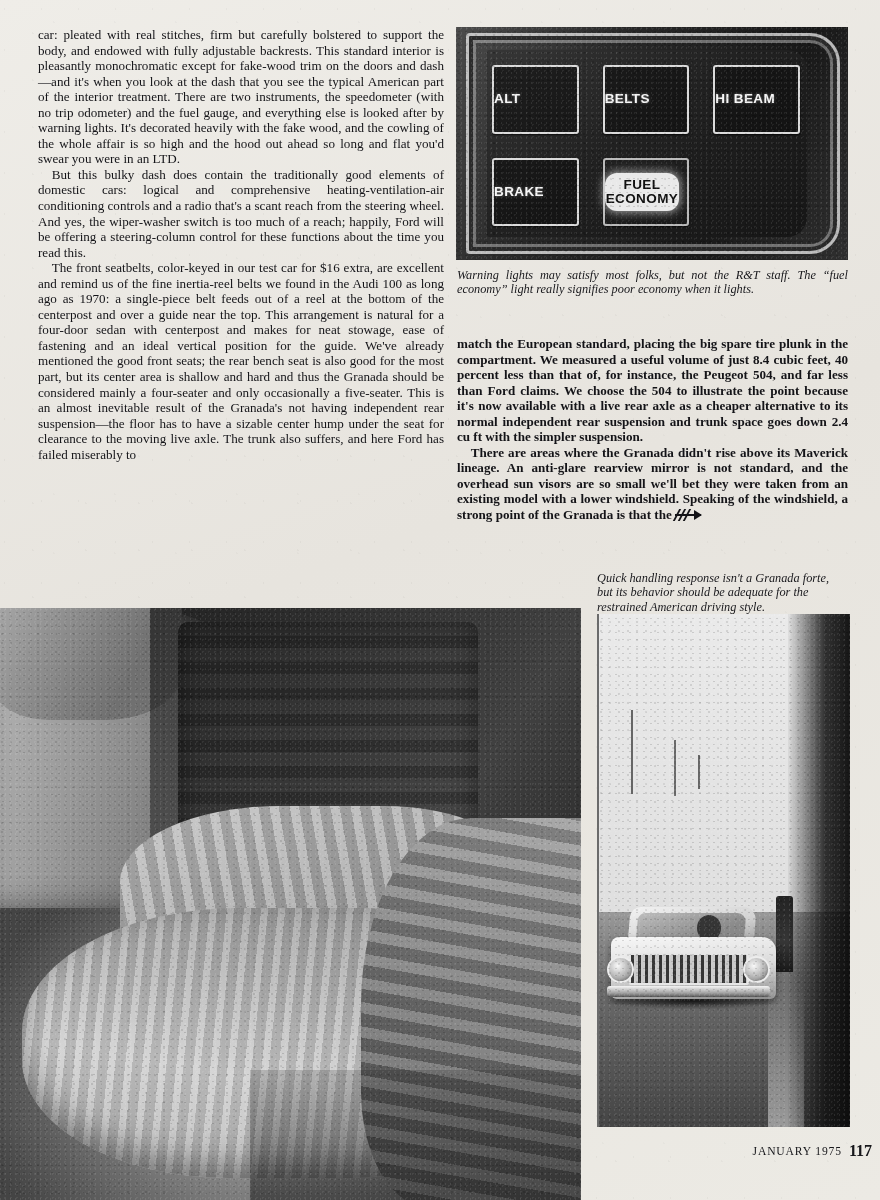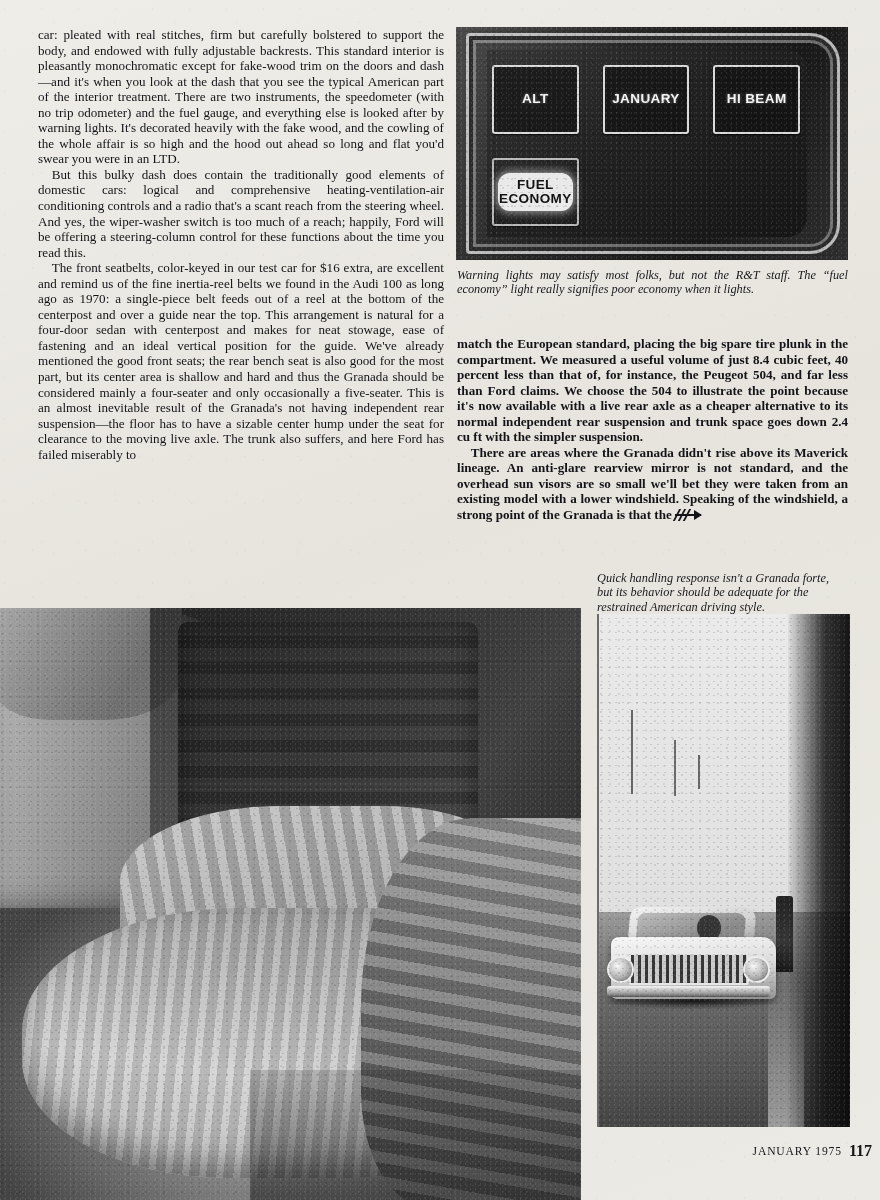--- a/index.html
+++ b/index.html
@@ -147,21 +147,21 @@
     grid-template-rows: repeat(2, 1fr);
     column-gap: 24px;
     row-gap: 24px;
   }
   .lamp {
     position: relative;
     border: 2.5px solid #d8d5cb;
     border-radius: 3px;
     display: flex;
     align-items: center;
-    justify-content: center;
+    justify-content: flex-start;
     background: rgba(20,20,20,.55);
     box-shadow: 0 1px 2px rgba(0,0,0,.6);
   }
   .lamp .lamp-text {
     font-family: "Liberation Sans", "DejaVu Sans", sans-serif;
     font-weight: 700;
     font-size: 13.5px;
     letter-spacing: .4px;
     line-height: 14px;
     color: #f2efe7;
@@ -381,24 +381,27 @@
 
   <div class="photo" id="photo-warning-lights">
     <div class="dash-bezel">
       <div class="dash-face"></div>
     </div>
     <div class="lamp-grid">
       <div class="lamp">
         <span class="lamp-text">ALT</span>
       </div>
       <div class="lamp">
-        <span class="lamp-text">JANUARY</span>
+        <span class="lamp-text">BELTS</span>
       </div>
       <div class="lamp">
         <span class="lamp-text">HI BEAM</span>
+      </div>
+      <div class="lamp">
+        <span class="lamp-text">BRAKE</span>
       </div>
       <div class="lamp lit">
         <span class="lamp-text">FUEL
 ECONOMY</span>
       </div>
     </div>
     <div class="grain"></div>
   </div>
 
   <div class="caption" id="caption-warning">Warning lights may satisfy most folks, but not the R&amp;T staff. The “fuel economy” light really signifies poor economy when it lights.</div>

